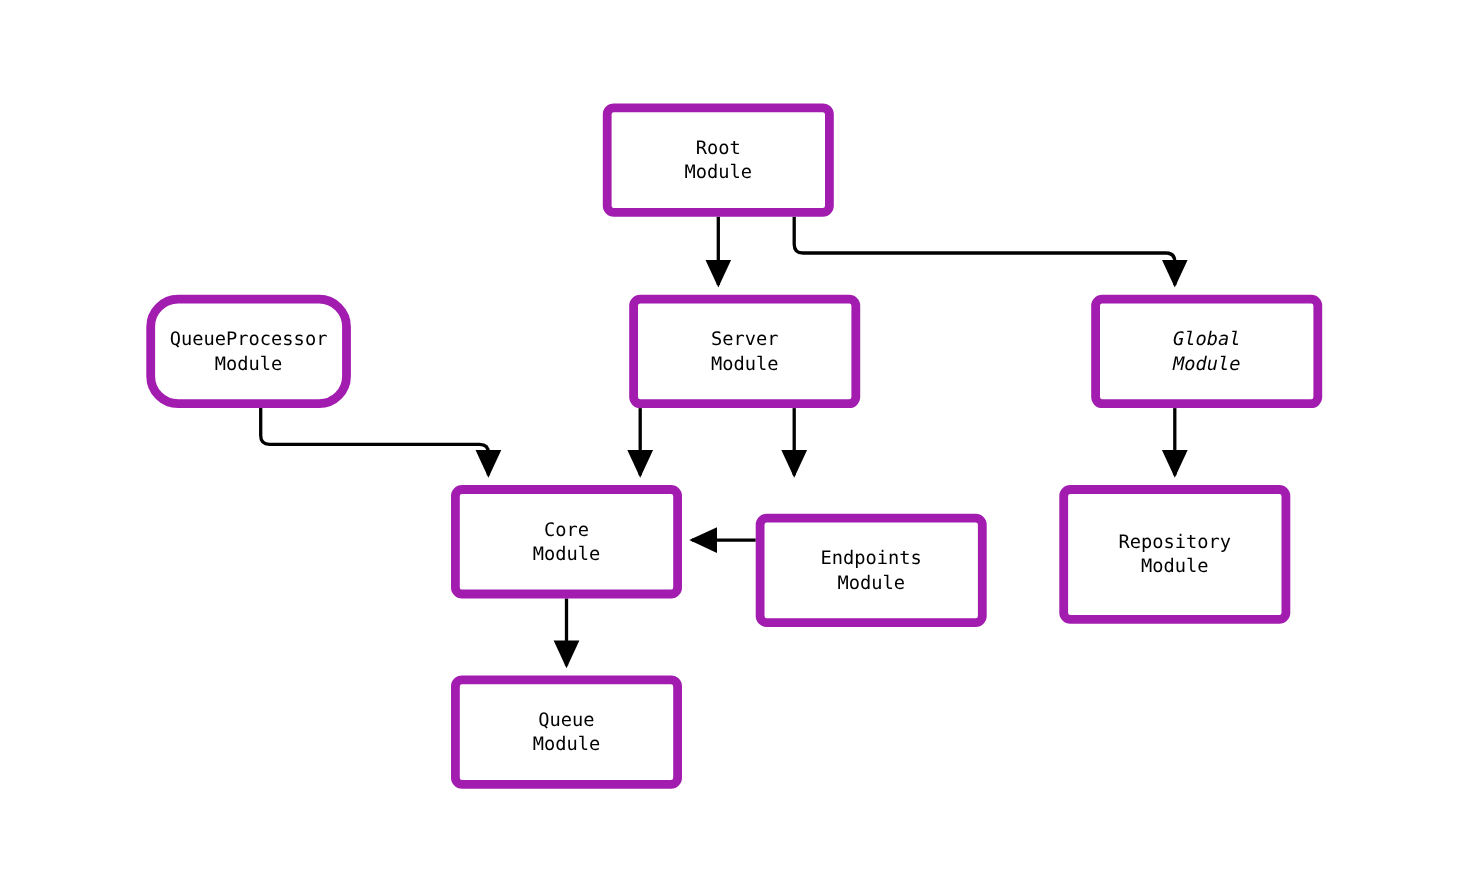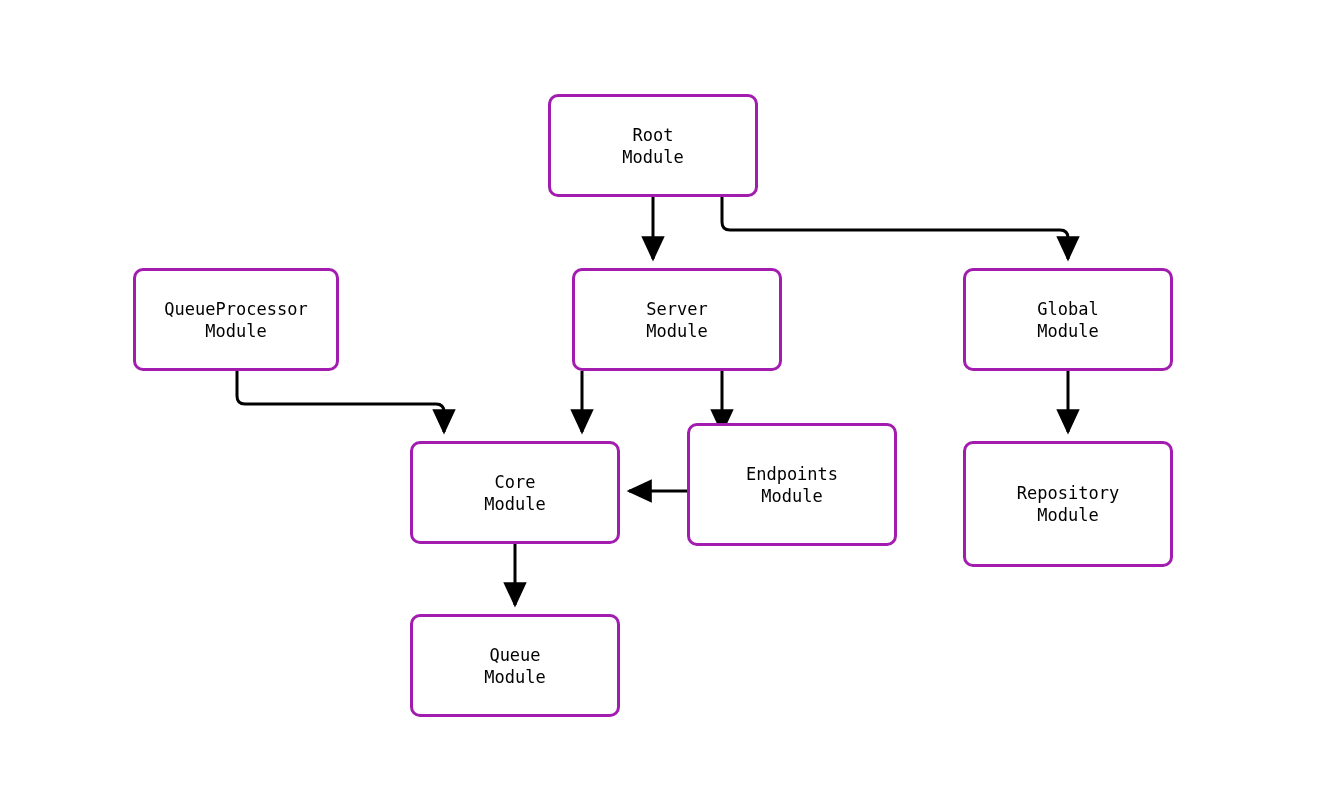--- a/index.html
+++ b/index.html
@@ -17,21 +17,21 @@
   #edge-layer {
     position: absolute;
     left: 0;
     top: 0;
     width: 1337px;
     height: 809px;
   }
   .node {
     position: absolute;
     box-sizing: border-box;
-    border: 3px solid #a21caf;
+    border: 8px solid #a21caf;
     border-radius: 10px;
     background: #ffffff;
     display: flex;
     align-items: center;
     justify-content: center;
     z-index: 2;
   }
   .node-label {
     font-family: "DejaVu Sans Mono", "Liberation Mono", monospace;
     font-size: 17px;
@@ -72,41 +72,41 @@
 
       <path d="M 515 544 L 515 605" marker-end="url(#arrowhead)"></path>
     </g>
   </svg>
 
   <div class="node" style="left:548px; top:94px; width:210px; height:103px;">
     <span class="node-label">Root
 Module</span>
   </div>
 
-  <div class="node" style="left:133px; top:268px; width:206px; height:103px;">
+  <div class="node" style="left:133px; top:268px; width:186px; height:103px;border-radius:29px;">
     <span class="node-label">QueueProcessor
 Module</span>
   </div>
 
   <div class="node" style="left:572px; top:268px; width:210px; height:103px;">
     <span class="node-label">Server
 Module</span>
   </div>
 
-  <div class="node" style="left:963px; top:268px; width:210px; height:103px;">
+  <div class="node" style="left:992px; top:268px; width:210px; height:103px;font-style:italic;">
     <span class="node-label">Global
 Module</span>
   </div>
 
   <div class="node" style="left:410px; top:441px; width:210px; height:103px;">
     <span class="node-label">Core
 Module</span>
   </div>
 
-  <div class="node" style="left:687px; top:423px; width:210px; height:123px;">
+  <div class="node" style="left:687px; top:467px; width:210px; height:103px;">
     <span class="node-label">Endpoints
 Module</span>
   </div>
 
   <div class="node" style="left:963px; top:441px; width:210px; height:126px;">
     <span class="node-label">Repository
 Module</span>
   </div>
 
   <div class="node" style="left:410px; top:614px; width:210px; height:103px;">

